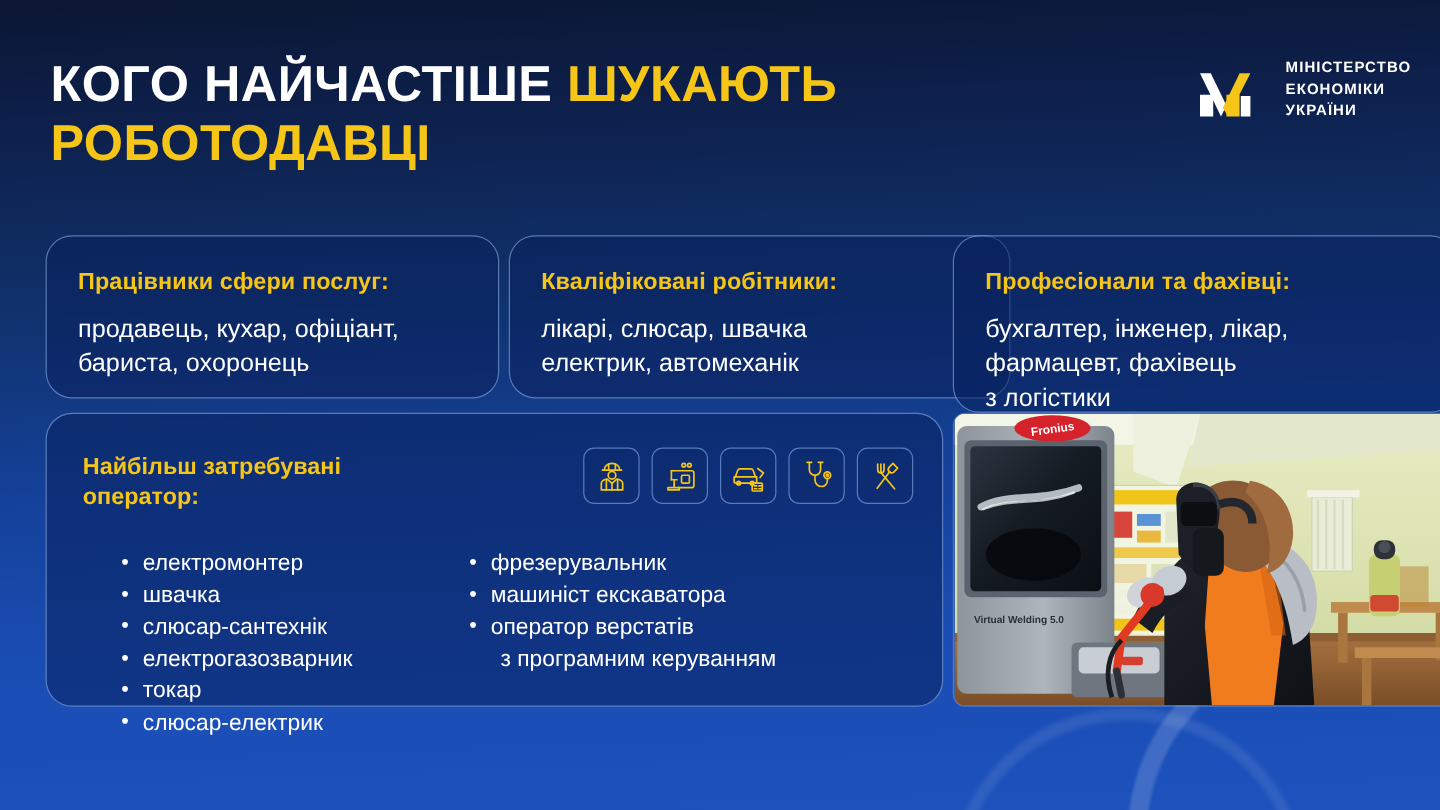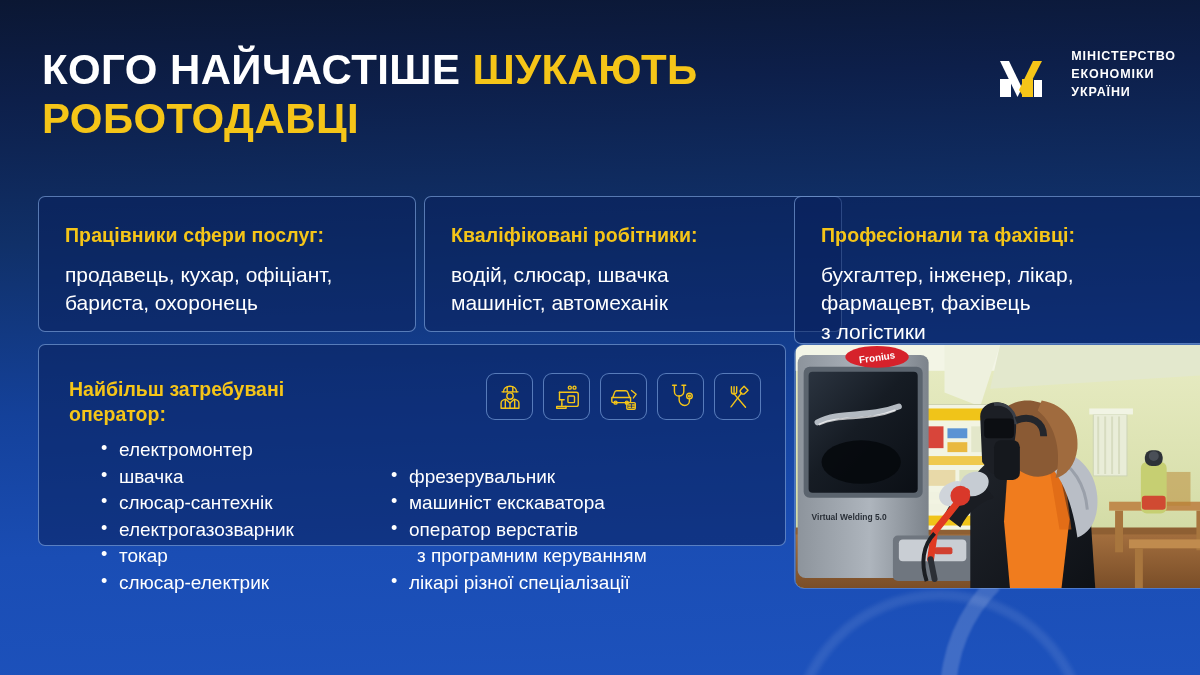--- a/index.html
+++ b/index.html
@@ -92,21 +92,21 @@
     letter-spacing: 0.9px;
     text-transform: uppercase;
     white-space: nowrap;
   }
 
   
   .card {
     position: absolute;
     background: rgba(10, 33, 92, 0.55);
     border: 1.3px solid rgba(150, 190, 245, 0.55);
-    border-radius: 7px;
+    border-radius: 22px;
   }
 
   .card-top { height: 136px; }
   #card-services   { left: 38px;  top: 196px; width: 378px; }
   #card-skilled    { left: 424px; top: 196px; width: 418px; }
   #card-profs      { left: 794px; top: 196px; width: 420px; height: 148px; }
 
   .card-head {
     color: #f5c518;
     font-size: 19.5px;
@@ -121,21 +121,21 @@
     line-height: 1.36;
     margin-top: 13px;
   }
   .card-top .inner { padding: 27px 26px 0 26px; }
 
   
   #card-demand {
     left: 38px;
     top: 344px;
     width: 748px;
-    height: 202px;
+    height: 245px;
   }
   #card-demand .inner { padding: 32px 30px 0 30px; position: relative; height: 100%; }
 
   .demand-head {
     color: #f5c518;
     font-size: 19.5px;
     font-weight: 700;
     line-height: 1.28;
     width: 330px;
   }
@@ -156,23 +156,22 @@
     align-items: center;
     justify-content: center;
     background: rgba(12, 40, 105, 0.4);
   }
   .icon-box svg { width: 30px; height: 30px; display: block; }
 
   .lists {
     position: absolute;
     left: 30px;
     right: 22px;
-    top: 92px;
+    top: 112px;
     display: flex;
-    align-items: flex-end;
   }
   .lists ul { list-style: none; }
   .lists li {
     color: #ffffff;
     font-size: 19px;
     line-height: 1.395;
     padding-left: 22px;
     position: relative;
     white-space: nowrap;
   }
@@ -237,22 +236,22 @@
         <div>продавець, кухар, офіціант,</div>
         <div>бариста, охоронець</div>
       </div>
     </div>
   </div>
 
   <div class="card card-top" id="card-skilled">
     <div class="inner">
       <div class="card-head">Кваліфіковані робітники:</div>
       <div class="card-body">
-        <div>водій, слюсар, швачка</div>
-        <div>машиніст, автомеханік</div>
+        <div>лікарі, слюсар, швачка</div>
+        <div>електрик, автомеханік</div>
       </div>
     </div>
   </div>
 
   <div class="card card-top" id="card-profs">
     <div class="inner">
       <div class="card-head">Професіонали та фахівці:</div>
       <div class="card-body">
         <div>бухгалтер, інженер, лікар,</div>
         <div>фармацевт, фахівець</div>
@@ -338,21 +337,20 @@
           <li>слюсар-сантехнік</li>
           <li>електрогазозварник</li>
           <li>токар</li>
           <li>слюсар-електрик</li>
         </ul>
         <ul id="list-col-2">
           <li>фрезерувальник</li>
           <li>машиніст екскаватора</li>
           <li>оператор верстатів</li>
           <li class="cont">з програмним керуванням</li>
-          <li>лікарі різної спеціалізації</li>
         </ul>
       </div>
 
     </div>
   </div>
 
   <div class="photo">
     <svg viewBox="0 0 420 245">
       <defs>
         <linearGradient id="wall" x1="0" y1="0" x2="0" y2="1">

